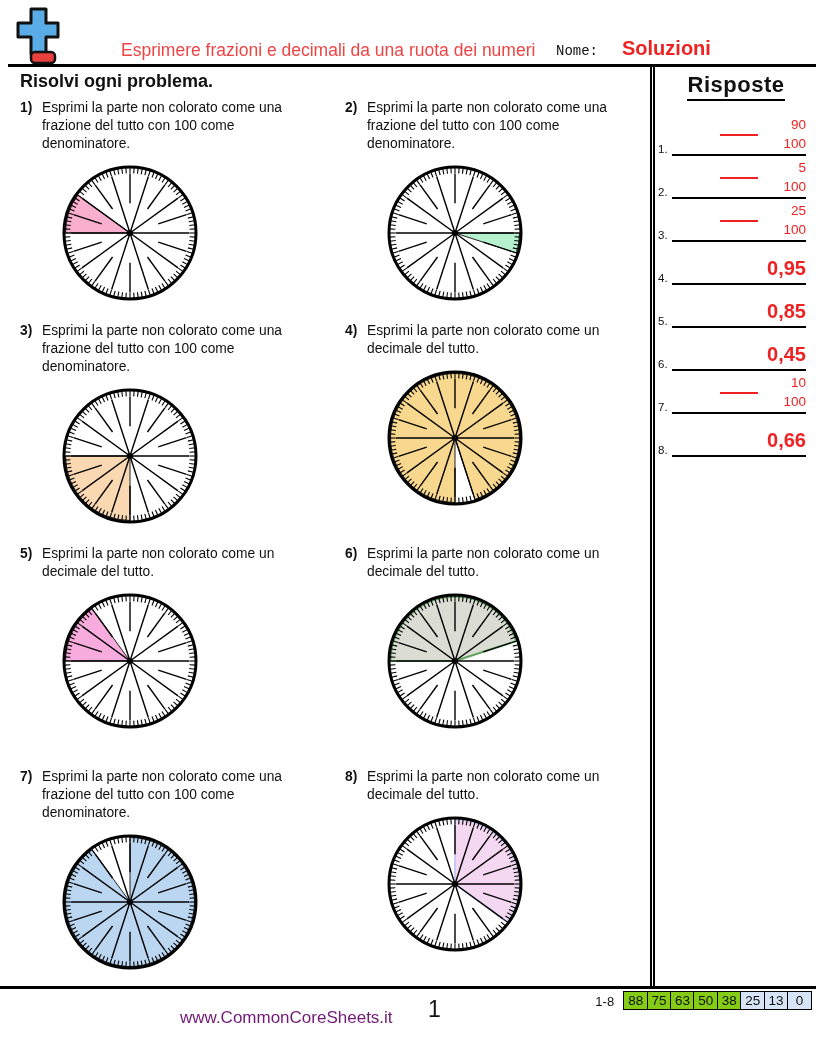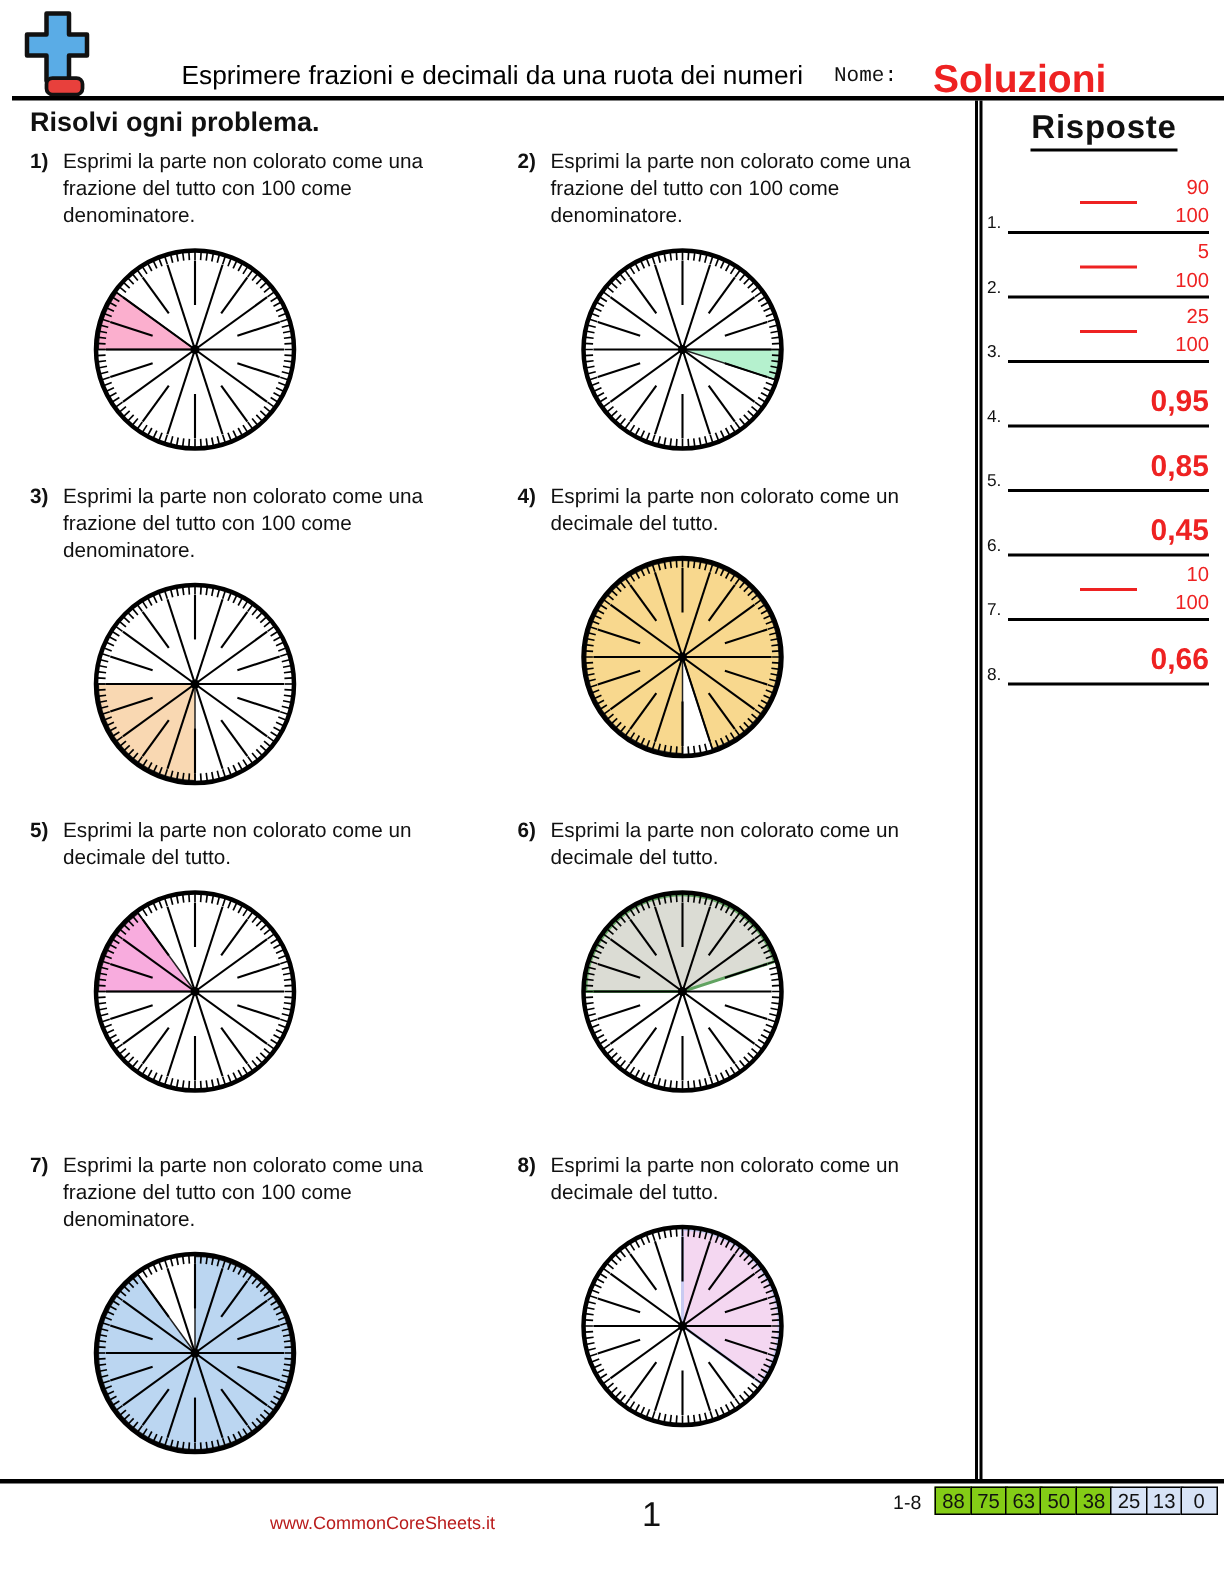--- a/index.html
+++ b/index.html
@@ -2,23 +2,23 @@
 <html><head>
 <meta charset="utf-8">
 <style>
   html,body{margin:0;padding:0;background:#e9e9e9;}
   .page{
     position:relative;width:816px;height:1056px;margin:0 auto;background:#fff;
     font-family:"Liberation Sans",sans-serif;color:#111;overflow:hidden;
   }
   
   .logo{position:absolute;left:16px;top:6px;}
-  .page-title{position:absolute;left:121px;top:40px;font-size:17.5px;color:#000000;white-space:nowrap;}
+  .page-title{position:absolute;left:121px;top:40px;font-size:17.5px;color:#ef4444;white-space:nowrap;}
   .name-label{position:absolute;left:556px;top:43px;font-size:14px;font-family:Liberation Mono, monospace;}
-  .solutions{position:absolute;left:622px;top:37px;font-size:26px;font-weight:bold;color:#EE2222;}
+  .solutions{position:absolute;left:622px;top:37px;font-size:20px;font-weight:bold;color:#EE2222;}
   .top-rule{position:absolute;left:8px;right:0;top:64px;height:3px;background:#000;}
   .instruction{position:absolute;left:20px;top:71px;font-size:18px;font-weight:bold;}
   
   .answers-sep{position:absolute;left:650px;top:67px;height:919px;width:0;border-left:5px double #000;}
   .answers{position:absolute;left:660px;top:72px;width:152px;}
   .answers-title{font-size:22px;font-weight:bold;text-align:center;letter-spacing:.5px;
      border-bottom:2.5px solid #000;padding-bottom:1px;width:98px;margin:0 auto 16px;}
   .ans-item{position:relative;height:43px;width:148px;}
   .ans-line{position:absolute;left:12px;right:2px;bottom:4px;height:2px;background:#000;}
   .ans-num{position:absolute;left:-2px;bottom:5px;font-size:11.5px;color:#111;}
@@ -32,21 +32,21 @@
         grid-template-columns:325px 307px;grid-auto-rows:223px;}
   .problem{padding-top:3px;}
   .ptext{display:flex;font-size:13.8px;line-height:1.3;}
   .pnum{font-weight:bold;min-width:22px;flex:0 0 22px;}
   .pbody{max-width:282px;}
   .wheel{display:block;margin:10px 0 0 40px;}
   
   .footer-rule{position:absolute;left:0;right:0;top:986px;height:3px;background:#000;}
   .brand-pill{position:absolute;left:18px;top:993px;background:#000;border-radius:18px;padding:4px 5px;}
   .brand-inner{background:#fff;border-radius:13px;padding:2px 16px;font-size:17.5px;font-weight:bold;color:#000;}
-  .footer-url{position:absolute;left:180px;top:1008px;font-size:12px;color:#b91c1c;text-align:right;}
+  .footer-url{position:absolute;left:180px;top:1008px;font-size:17px;color:#701a75;text-align:right;}
   .footer-page{position:absolute;left:428px;top:996px;font-size:23px;color:#111;}
   .score-row{position:absolute;right:4px;top:991px;display:flex;align-items:flex-start;justify-content:flex-end;}
   .score-label{font-size:13px;margin-right:9px;margin-top:3px;}
   .score-cells{display:flex;}
   .score-cell{border:1.6px solid #000;margin-left:-1.6px;min-width:17px;padding:1px 3px;
         font-size:13.5px;text-align:center;background:#84cc16;}
   .score-cell:first-child{margin-left:0;}
   .score-cell.hl{background:#D7E3F6;}
 </style>
 </head>

